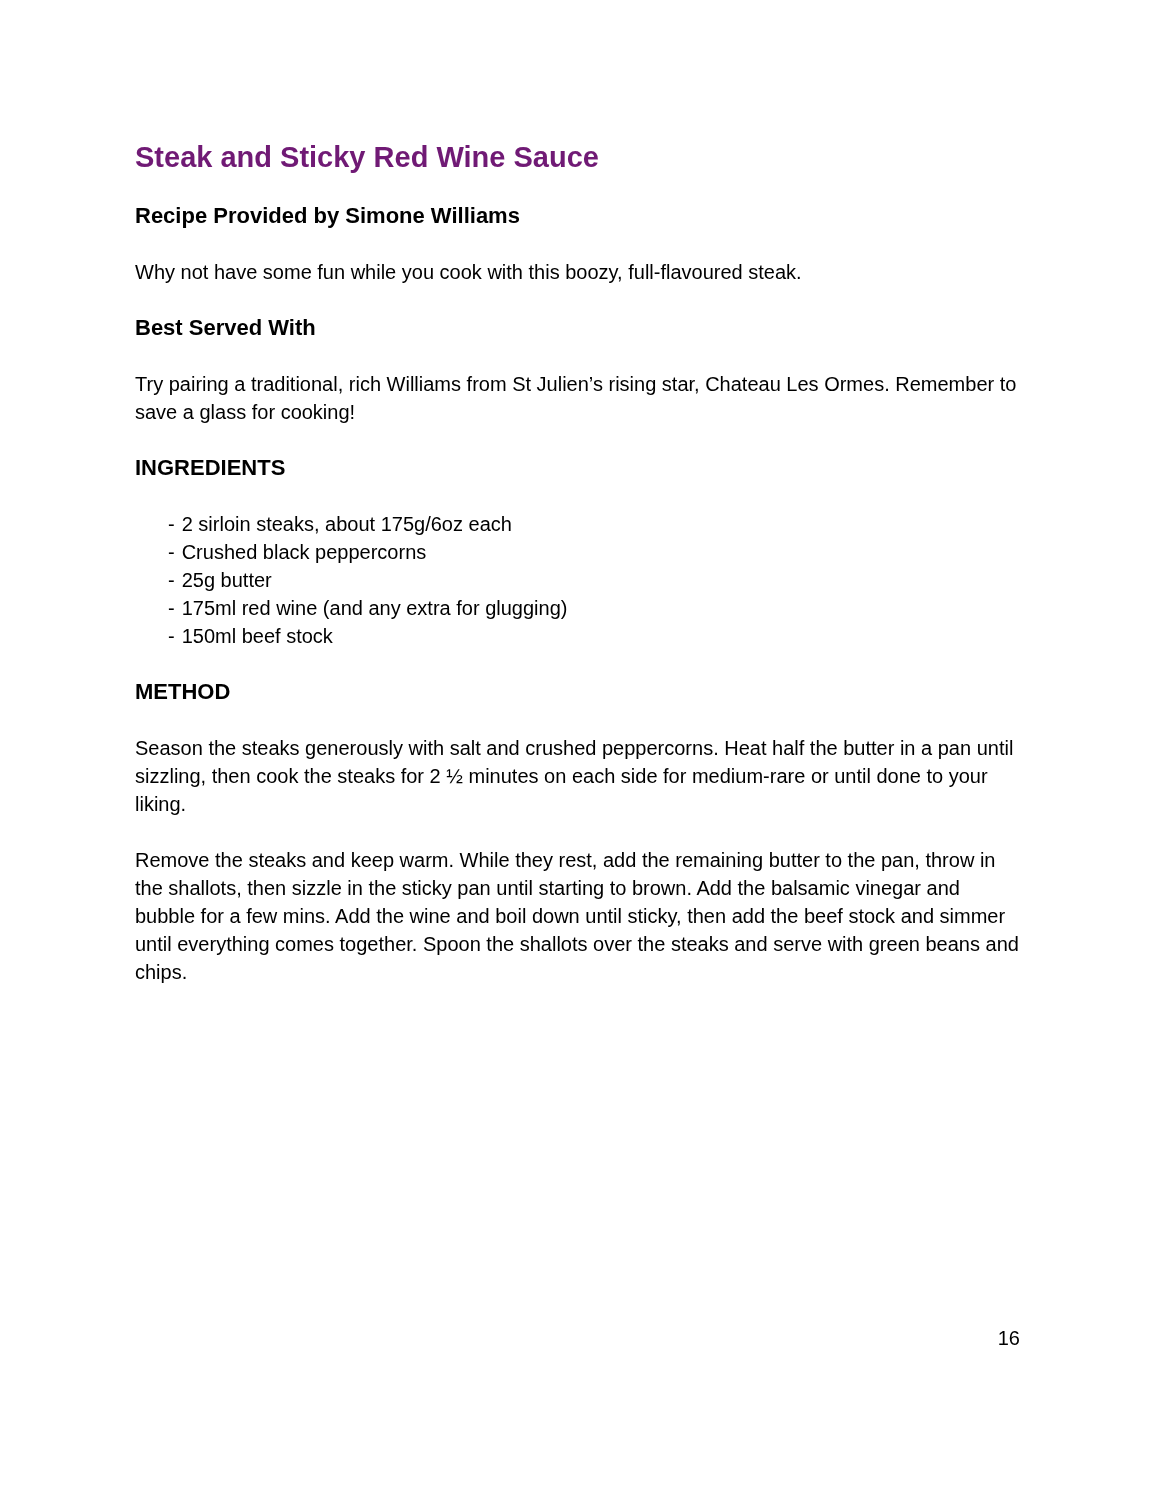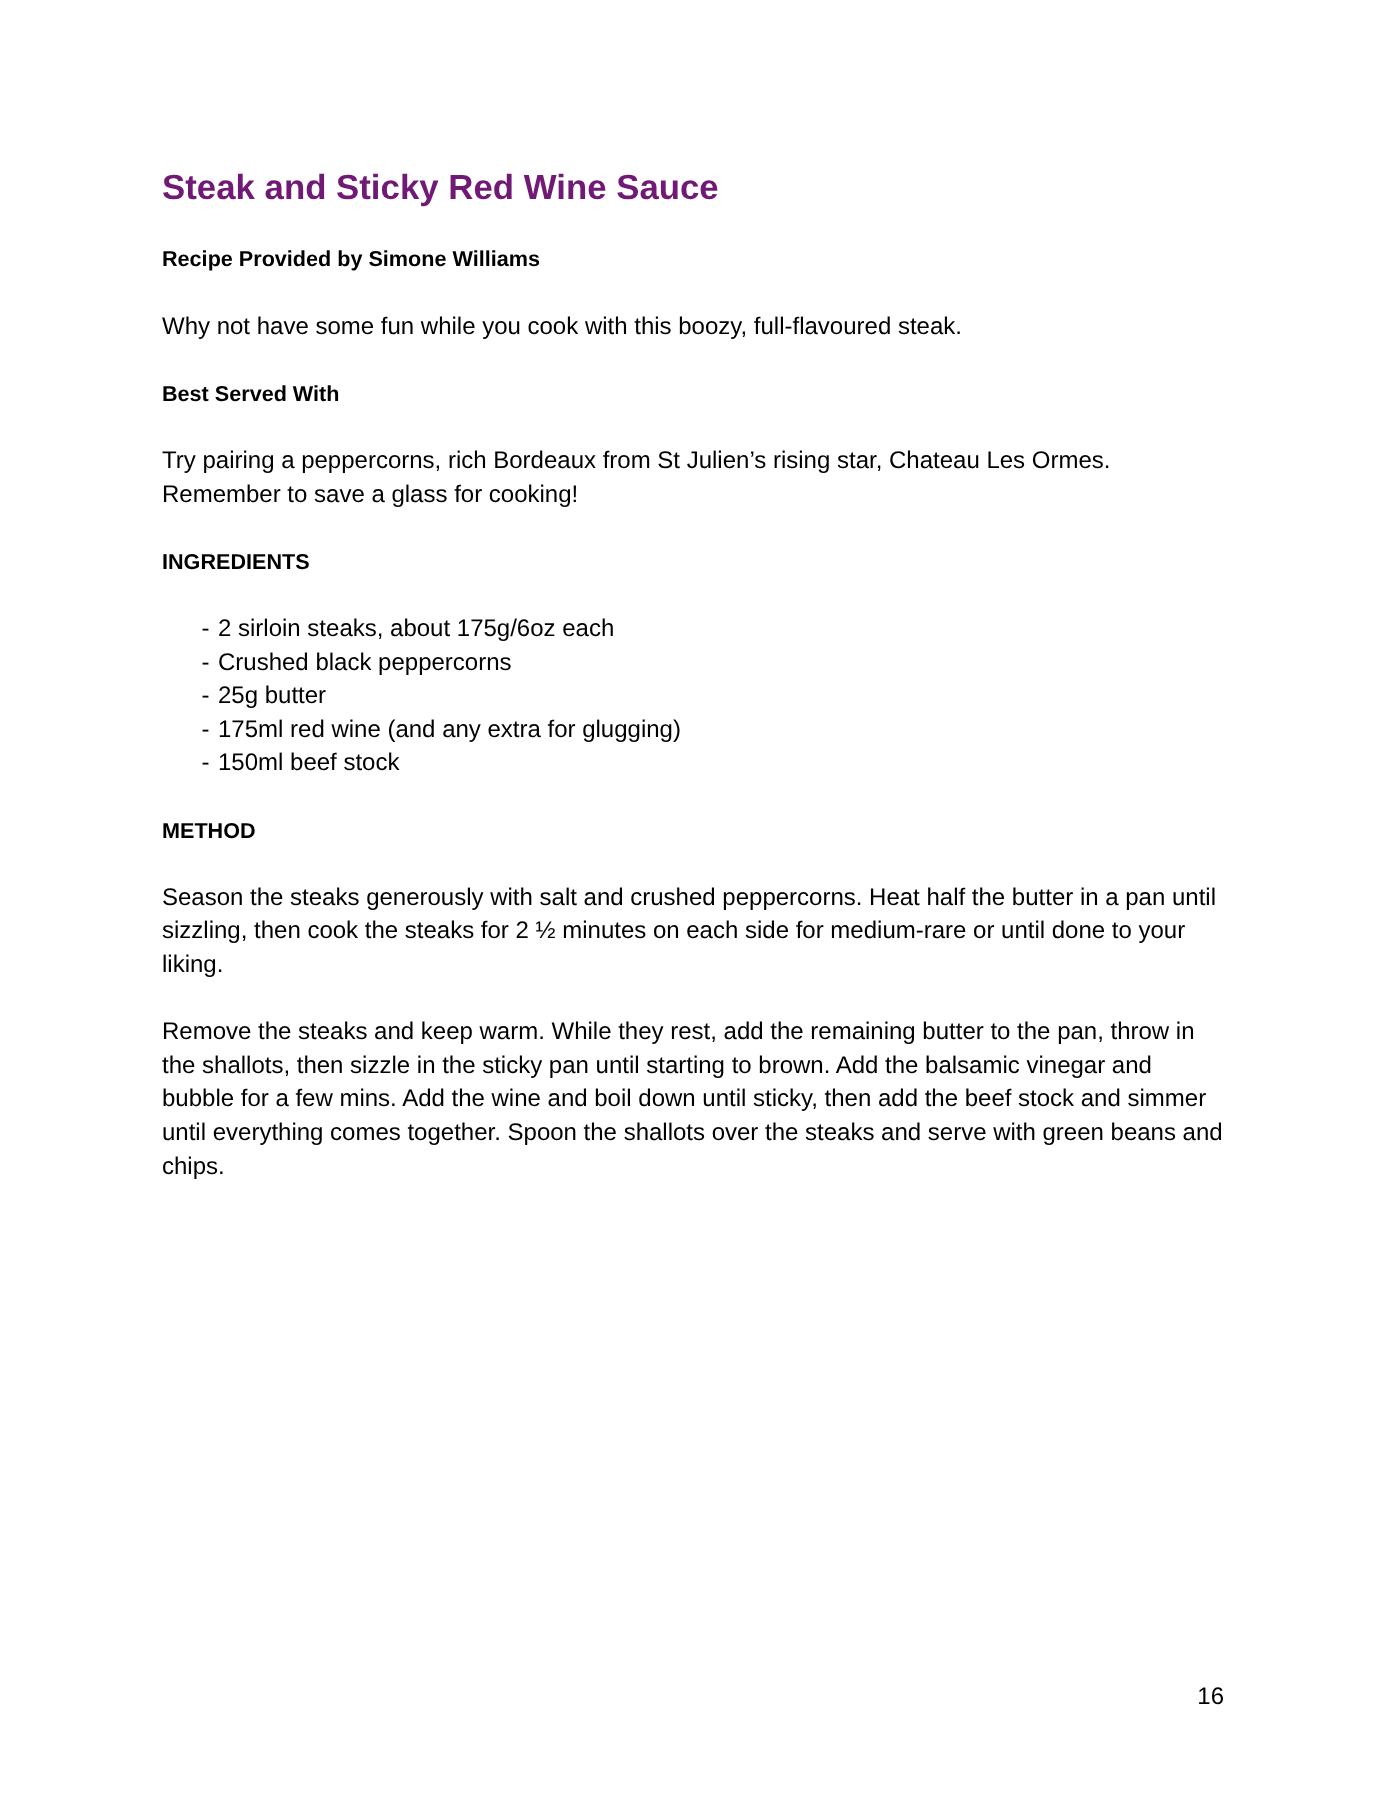--- a/index.html
+++ b/index.html
@@ -23,21 +23,21 @@
     width: 888px;
   }
   .doc-title {
     font-size: 29px;
     line-height: 34px;
     font-weight: bold;
     color: #ee1111;
     margin: 0 0 28px 0;
   }
   .bold-heading {
-    font-size: 18px;
+    font-size: 22px;
     line-height: 28px;
     font-weight: bold;
     margin: 0 0 28px 0;
   }
   .body-para {
     font-size: 20px;
     line-height: 28px;
     font-weight: normal;
     margin: 0 4px 28px 0;
   }
@@ -49,41 +49,41 @@
   .ingredient-list li {
     font-size: 20px;
     line-height: 28px;
   }
   .dash {
     display: inline-block;
     margin-right: 7px;
   }
   .page-number {
     position: absolute;
-    top: 1400px;
+    top: 1324px;
     right: 136px;
     font-size: 20px;
     line-height: 28px;
   }
 </style>
 </head>
 <body>
 
 <div class="page">
   <div class="content">
 
     <h1 class="doc-title" style="color: #701a75;">Steak and Sticky Red Wine Sauce</h1>
 
     <div class="bold-heading">Recipe Provided by Simone Williams</div>
 
     <p class="body-para">Why not have some fun while you cook with this boozy, full-flavoured steak.</p>
 
     <div class="bold-heading">Best Served With</div>
 
-    <p class="body-para">Try pairing a peppercorns, rich Bordeaux from St Julien’s rising star, Chateau Les Ormes. Remember to save a glass for cooking!</p>
+    <p class="body-para">Try pairing a traditional, rich Williams from St Julien’s rising star, Chateau Les Ormes. Remember to save a glass for cooking!</p>
 
     <div class="bold-heading">INGREDIENTS</div>
 
     <ul class="ingredient-list">
       <li>
         <span class="dash">-</span><span>2 sirloin steaks, about 175g/6oz each</span>
       </li>
       <li>
         <span class="dash">-</span><span>Crushed black peppercorns</span>
       </li>

